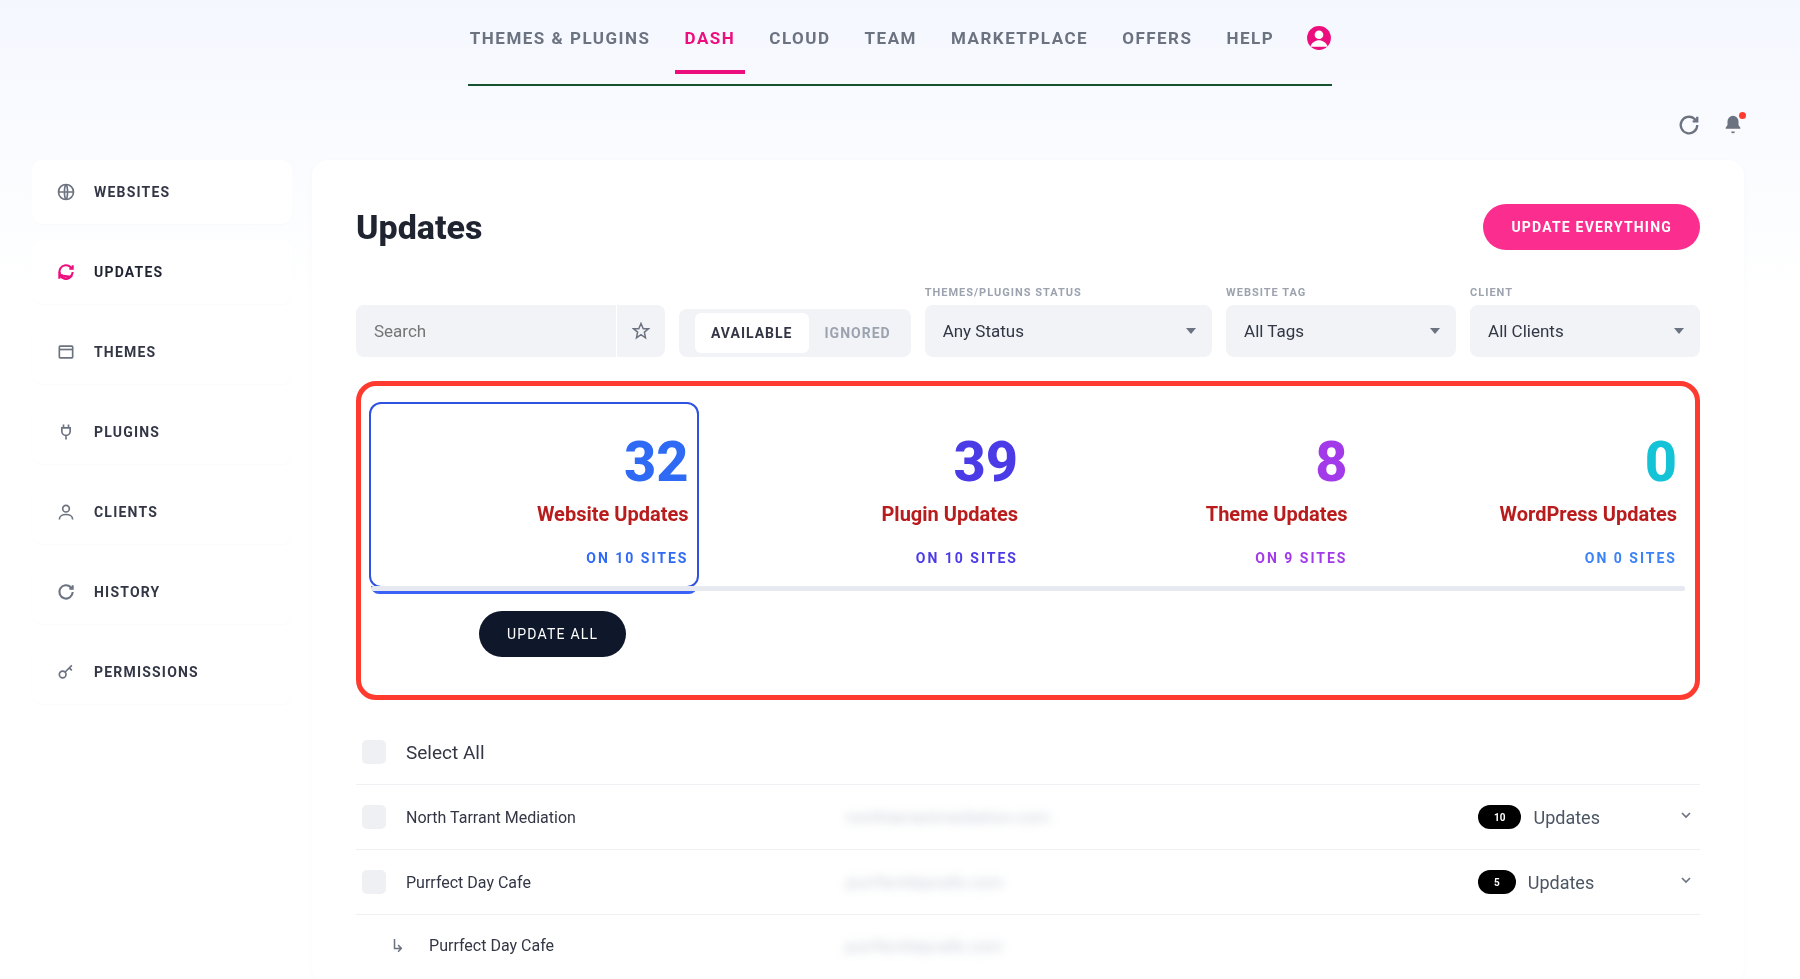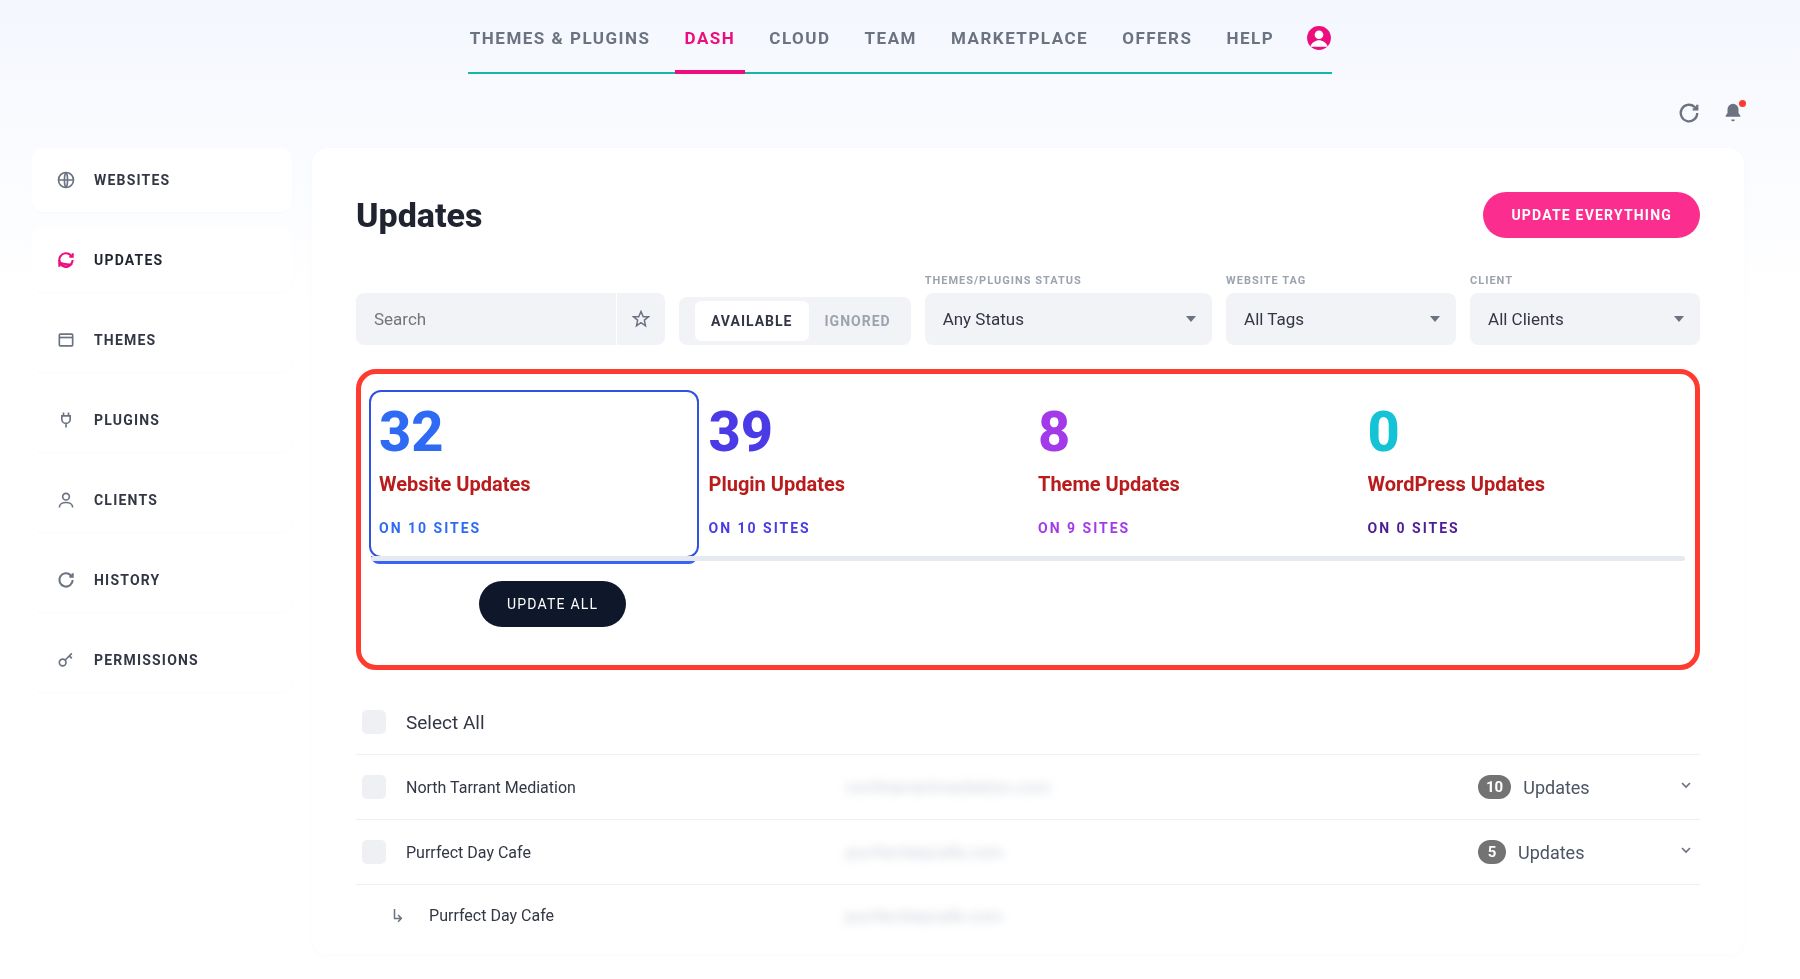--- a/index.html
+++ b/index.html
@@ -1,20 +1,20 @@
 <!DOCTYPE html>
 <html><head>
 <meta charset="utf-8">
 <style>
 * { margin:0; padding:0; box-sizing:border-box; font-family:-apple-system,BlinkMacSystemFont,"Segoe UI",Roboto,sans-serif; }
 body { background:linear-gradient(180deg,#f4f7fe 0%,#ffffff 30%); min-height:979px; width:1800px; overflow-x:hidden; }
 
 
 .top-nav { display:flex; justify-content:center; align-items:center; padding:24px 0 0; position:relative; }
-.top-nav-inner { display:flex; align-items:center; gap:30px; border-bottom:2px solid #14b8a6; padding-bottom:20px; }
+.top-nav-inner { display:flex; align-items:center; gap:30px; border-bottom:2px solid #14532d; padding-bottom:32px; }
 .top-nav-item { font-size:17px; font-weight:700; letter-spacing:1.5px; color:#6b7280; cursor:pointer; position:relative; padding:4px 2px; }
 .top-nav-item.active { color:#ed0e7e; }
 .top-nav-item.active::after { content:""; position:absolute; bottom:-22px; left:-8px; right:-8px; height:4px; background:#ed0e7e; }
 .top-nav-user { color:#ed0e7e; display:flex; align-items:center; }
 
 
 .action-row { display:flex; justify-content:flex-end; padding:28px 56px 0; gap:22px; }
 .action-icon { width:22px; height:22px; cursor:pointer; color:#6b7280; position:relative; }
 .bell-dot::after { content:""; position:absolute; top:-2px; right:-2px; width:7px; height:7px; border-radius:50%; background:#ff3b30; }
 
@@ -46,37 +46,37 @@
 .toggle-btn { padding:12px 16px; font-size:14px; font-weight:700; letter-spacing:1px; color:#9ca3af; cursor:pointer; border-radius:6px; }
 .toggle-btn.active { background:#fff; color:#333745;margin-left:12px; }
 .filter-group { display:flex; flex-direction:column; gap:6px; flex:1; }
 .filter-label { font-size:11px; font-weight:700; letter-spacing:1px; color:#9ca3af; }
 .select { position:relative; background:#f1f3f7; border-radius:8px; padding:16px 44px 16px 18px; font-size:17px; color:#333745; cursor:pointer; }
 .select::after { content:""; position:absolute; right:16px; top:50%; transform:translateY(-50%); width:0; height:0; border-left:5px solid transparent; border-right:5px solid transparent; border-top:6px solid #6b7280; }
 
 
 .highlight-box { border:5px solid #ff3b30; border-radius:20px; padding:16px 8px 22px; margin-bottom:20px; }
 .stats-row { display:flex; position:relative; }
-.stat-card { flex:1; text-align:left; padding:12px 8px 20px; cursor:pointer; border-radius:12px; border:2px solid transparent; }
+.stat-card { flex:1; text-align:right; padding:30px 8px 20px; cursor:pointer; border-radius:12px; border:2px solid transparent; }
 .stat-card.active { border:2px solid #2f52e0; position:relative; }
 .stat-card.active::after { content:""; position:absolute; bottom:-8px; left:0; right:0; height:8px; background:#3b62f6; border-radius:0 0 8px 8px; }
 .stat-number { font-size:56px; font-weight:800; line-height:1; margin-bottom:12px; }
 .stat-title { font-size:20px; font-weight:700; color:#b91c1c; margin-bottom:24px; }
 .stat-sub { font-size:14px; font-weight:700; letter-spacing:2px; }
 .stats-underline { height:5px; background:#e6e9f0; margin:0 2px 18px; border-radius:3px; position:relative; top:-2px; }
 .btn-blue { background:#0f172a; color:#fff; border:none; border-radius:28px; padding:15px 28px; font-size:14px; font-weight:400; letter-spacing:1.2px; cursor:pointer; display:block; margin:0 auto 16px 110px; }
 
 
 .list-row { display:flex; align-items:center; padding:20px 6px; border-bottom:1px solid #eef0f4; gap:20px; }
 .list-row:first-of-type { border-top:none; }
 .checkbox { width:24px; height:24px; background:#eef0f4; border-radius:5px; cursor:pointer; flex-shrink:0; }
 .row-title { font-size:16px; color:#333745; flex:0 0 420px; }
 .row-domain { flex:1; color:#cbd0da; font-size:17px; filter:blur(5px); }
 .row-updates { display:flex; align-items:center; gap:12px; flex:0 0 180px; }
-.badge { background:#737373; color:#fff; border-radius:12px; min-width:28px; height:24px; display:flex; align-items:center; justify-content:center; font-size:15px; font-weight:700; padding:0 8px; }
+.badge { background:#000000; color:#fff; border-radius:12px; min-width:28px; height:24px; display:flex; align-items:center; justify-content:center; font-size:10px; font-weight:700; padding:0 16px; }
 .row-updates-label { font-size:18px; color:#4b5563; }
 .chevron { width:16px; color:#6b7280; cursor:pointer; margin-left:auto; }
 .sub-row { padding-left:34px; border-bottom:none; }
 .sub-arrow { color:#6b7280; margin-right:4px; font-size:18px; }
 </style>
 </head>
 <body>
 
 <nav class="top-nav">
   <div class="top-nav-inner">
@@ -227,21 +227,21 @@
           <div class="stat-sub" style="color:#4b3be7">ON 10 SITES</div>
         </div>
         <div class="stat-card">
           <div class="stat-number" style="color:#a23ae9">8</div>
           <div class="stat-title">Theme Updates</div>
           <div class="stat-sub" style="color:#a23ae9">ON 9 SITES</div>
         </div>
         <div class="stat-card">
           <div class="stat-number" style="color:#15c3d6">0</div>
           <div class="stat-title">WordPress Updates</div>
-          <div class="stat-sub" style="color:#4c1d95">ON 0 SITES</div>
+          <div class="stat-sub" style="color:#3b82f6">ON 0 SITES</div>
         </div>
       </div>
       <div class="stats-underline"></div>
       <button class="btn-blue">UPDATE ALL</button>
     </div>
 
     <div class="list-row" style="border-bottom:1px solid #eef0f4">
       <span class="checkbox"></span>
       <span class="row-title" style="font-size:19px">Select All</span>
     </div>

